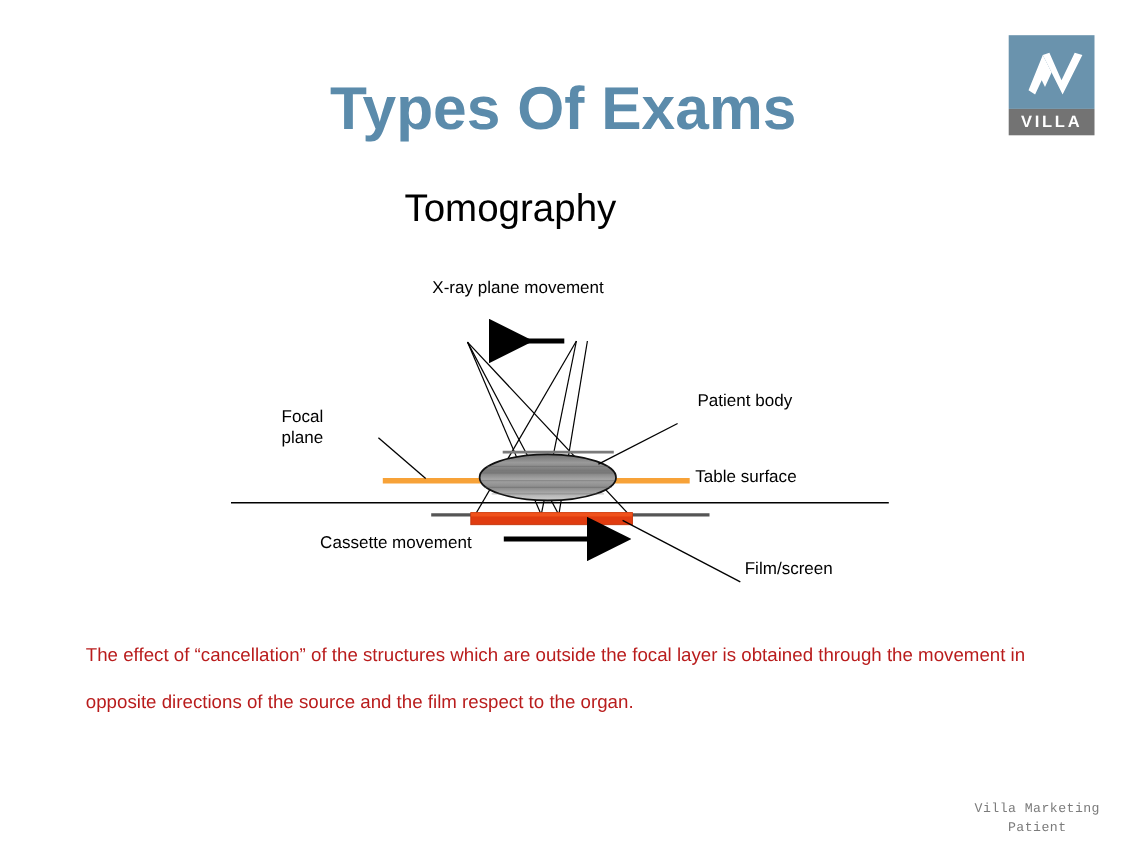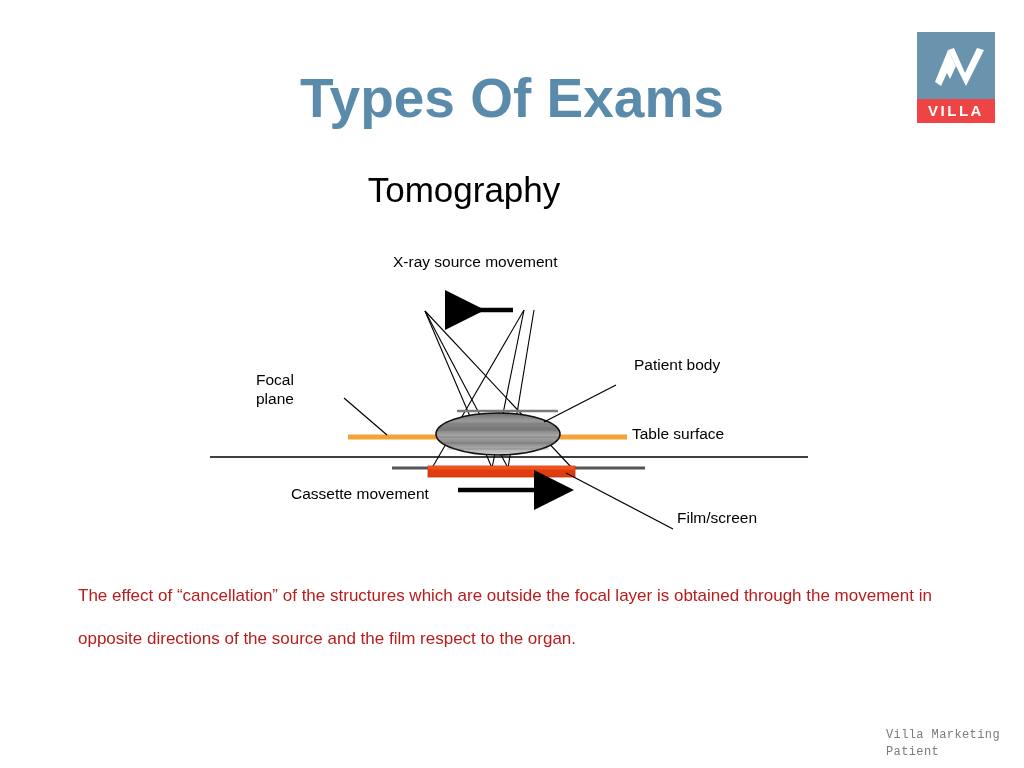--- a/index.html
+++ b/index.html
@@ -32,21 +32,21 @@
     height: 67px;
     background: #6a93ad;
   }
   #logo-mark svg { display: block; }
   #logo-word {
     position: absolute;
     left: 0;
     top: 67px;
     width: 78px;
     height: 24px;
-    background: #ef4444;
+    background: #737373;
     color: #ffffff;
     font-size: 15px;
     font-weight: bold;
     letter-spacing: 2.5px;
     text-align: center;
     line-height: 23px;
   }
 
   
   #title {
@@ -104,21 +104,21 @@
     font-size: 17px;
     line-height: 43px;
     color: #b91c1c;
   }
 
   
   #footer {
     position: absolute;
     right: 24px;
     top: 727px;
-    text-align: left;
+    text-align: center;
     font-size: 12px;
     color: #7b7b7b;
     font-family: "Liberation Mono", monospace;
     line-height: 17px;
     letter-spacing: 0.4px;
   }
 </style>
 </head>
 <body>
 
@@ -189,21 +189,21 @@
     <line x1="513" y1="70" x2="449" y2="70" stroke="#000000" stroke-width="4.5" marker-end="url(#arrowL)"></line>
 
     <line x1="458" y1="250" x2="538" y2="250" stroke="#000000" stroke-width="4.5" marker-end="url(#arrowR)"></line>
 
     <line x1="344" y1="158" x2="387" y2="195" stroke="#000000" stroke-width="1.2"></line>
     <line x1="544" y1="182" x2="616" y2="145" stroke="#000000" stroke-width="1.2"></line>
     <line x1="566" y1="233" x2="673" y2="289" stroke="#000000" stroke-width="1.2"></line>
   </svg>
 </div>
 
-<span class="dlabel" id="lbl-xray">X-ray source movement</span>
+<span class="dlabel" id="lbl-xray">X-ray plane movement</span>
 
 <span class="dlabel" id="lbl-focal">
   <span>Focal</span><br>
   <span>plane</span>
 </span>
 
 <span class="dlabel" id="lbl-patient">Patient body</span>
 
 <span class="dlabel" id="lbl-table">Table surface</span>
 

